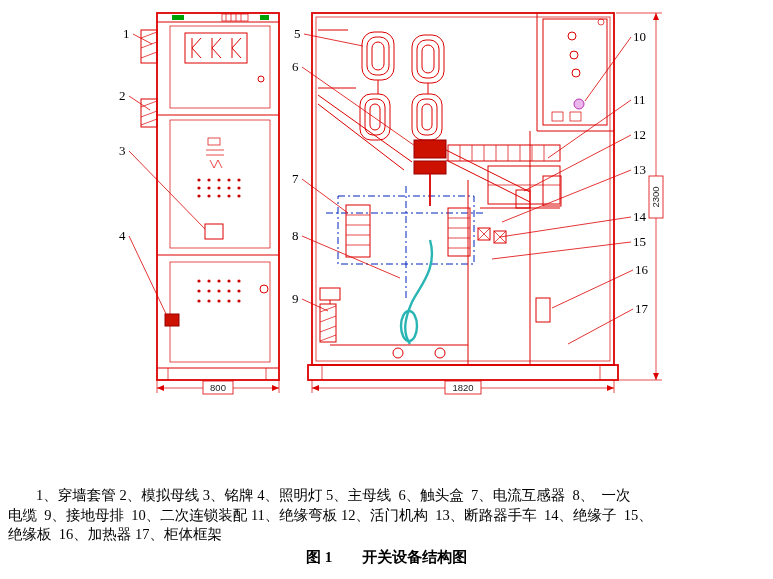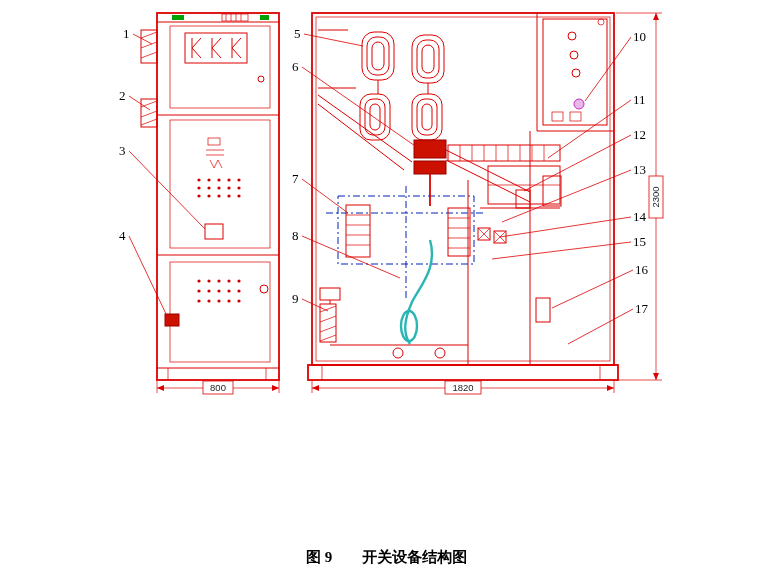--- a/index.html
+++ b/index.html
@@ -313,18 +313,23 @@
   <g>
     <line x1="633" y1="270" x2="552" y2="308" class="lead"></line>
     <text x="635" y="274" class="co">16</text>
   </g>
   <g>
     <line x1="633" y1="309" x2="568" y2="344" class="lead"></line>
     <text x="635" y="313" class="co">17</text>
   </g>
 </svg>
 
+<div class="parts">
+  <div class="pl first">1、穿墙套管 2、模拟母线 3、铭牌 4、照明灯 5、主母线  6、触头盒  7、电流互感器  8、  一次</div>
+  <div class="pl">电缆  9、接地母排  10、二次连锁装配 11、绝缘弯板 12、活门机构  13、断路器手车  14、绝缘子  15、</div>
+  <div class="pl">绝缘板  16、加热器 17、柜体框架</div>
+</div>
 
 <div class="caption">
-  <span>图 9</span><span class="gap"></span><span>开关设备结构图</span>
+  <span>图 1</span><span class="gap"></span><span>开关设备结构图</span>
 </div>
 
 </div>
 
 </body></html>

